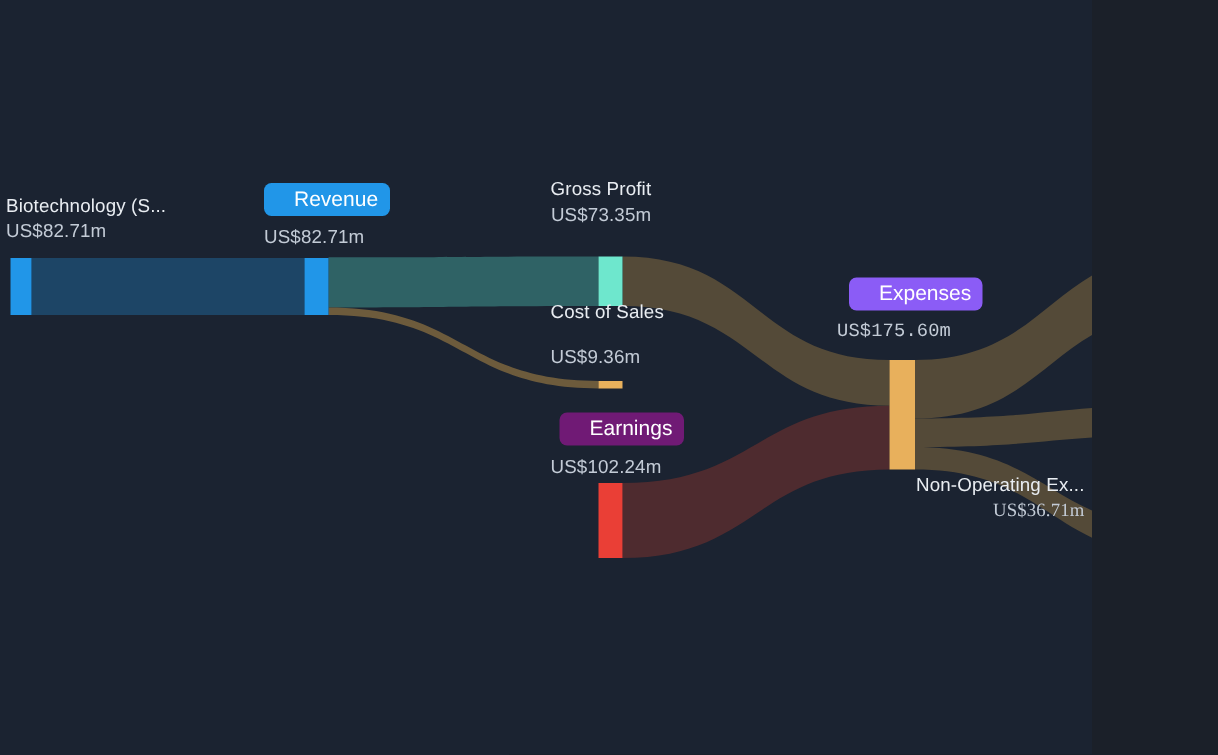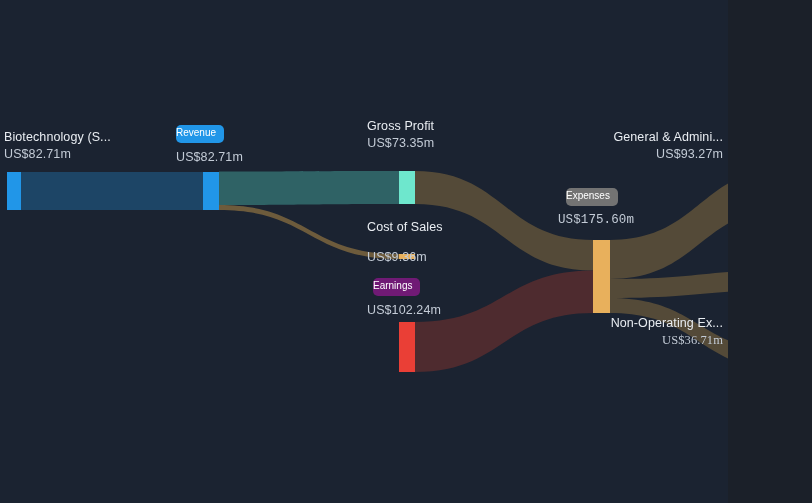--- a/index.html
+++ b/index.html
@@ -33,22 +33,22 @@
     letter-spacing: 0.1px;
   }
   .lbl-value {
     font-size: 12.5px;
     color: #c3cbd6;
     letter-spacing: 0.1px;
   }
   .badge {
     display: inline-block;
     border-radius: 5px;
-    padding: 3px 8px 4px 0;
-    font-size: 10px;
+    padding: 3px 8px 4px 20px;
+    font-size: 14px;
     color: #ffffff;
     line-height: 1.05;
   }
   .ta-right { text-align: right; }
 </style>
 </head>
 <body>
 
 <div id="canvas">
 
@@ -115,39 +115,35 @@
   <div class="lbl" style="left:176px; top:122px;">
     <span class="badge" style="background:#2196e8;">Revenue</span>
     <div class="lbl-value" style="margin-top:7px;">US$82.71m</div>
   </div>
 
   <div class="lbl" style="left:367px; top:119px;">
     <div class="lbl-title">Gross Profit</div>
     <div class="lbl-value" style="margin-top:3px;text-align:right;">US$73.35m</div>
   </div>
 
-  <div class="lbl" style="left:367px; top:220px;">
+  <div class="lbl" style="left:367px; top:201px;">
     <div class="lbl-title">Cost of Sales</div>
     <div class="lbl-value" style="margin-top:16px;">US$9.36m</div>
   </div>
 
   <div class="lbl" style="left:373px; top:275px;">
     <span class="badge" style="background:#701a75;">Earnings</span>
     <div class="lbl-value" style="margin-top:7px; margin-left:-6px;">US$102.24m</div>
   </div>
 
   <div class="lbl" style="left:566px; top:185px;">
-    <span class="badge" style="background:#737373;">Expenses</span>
+    <span class="badge" style="background:#8b5cf6;">Expenses</span>
     <div class="lbl-value" style="margin-top:7px; margin-left:-8px;font-family:Liberation Mono, monospace;">US$175.60m</div>
   </div>
 
-  <div class="lbl ta-right" style="right:5px; top:130px;">
-    <div class="lbl-title">General &amp; Admini...</div>
-    <div class="lbl-value" style="margin-top:3px;">US$93.27m</div>
-  </div>
 
 
   <div class="lbl ta-right" style="right:5px; top:316px;">
     <div class="lbl-title">Non-Operating Ex...</div>
     <div class="lbl-value" style="margin-top:3px;font-family:Liberation Serif, serif;">US$36.71m</div>
   </div>
 
 </div>
 
 </body></html>

